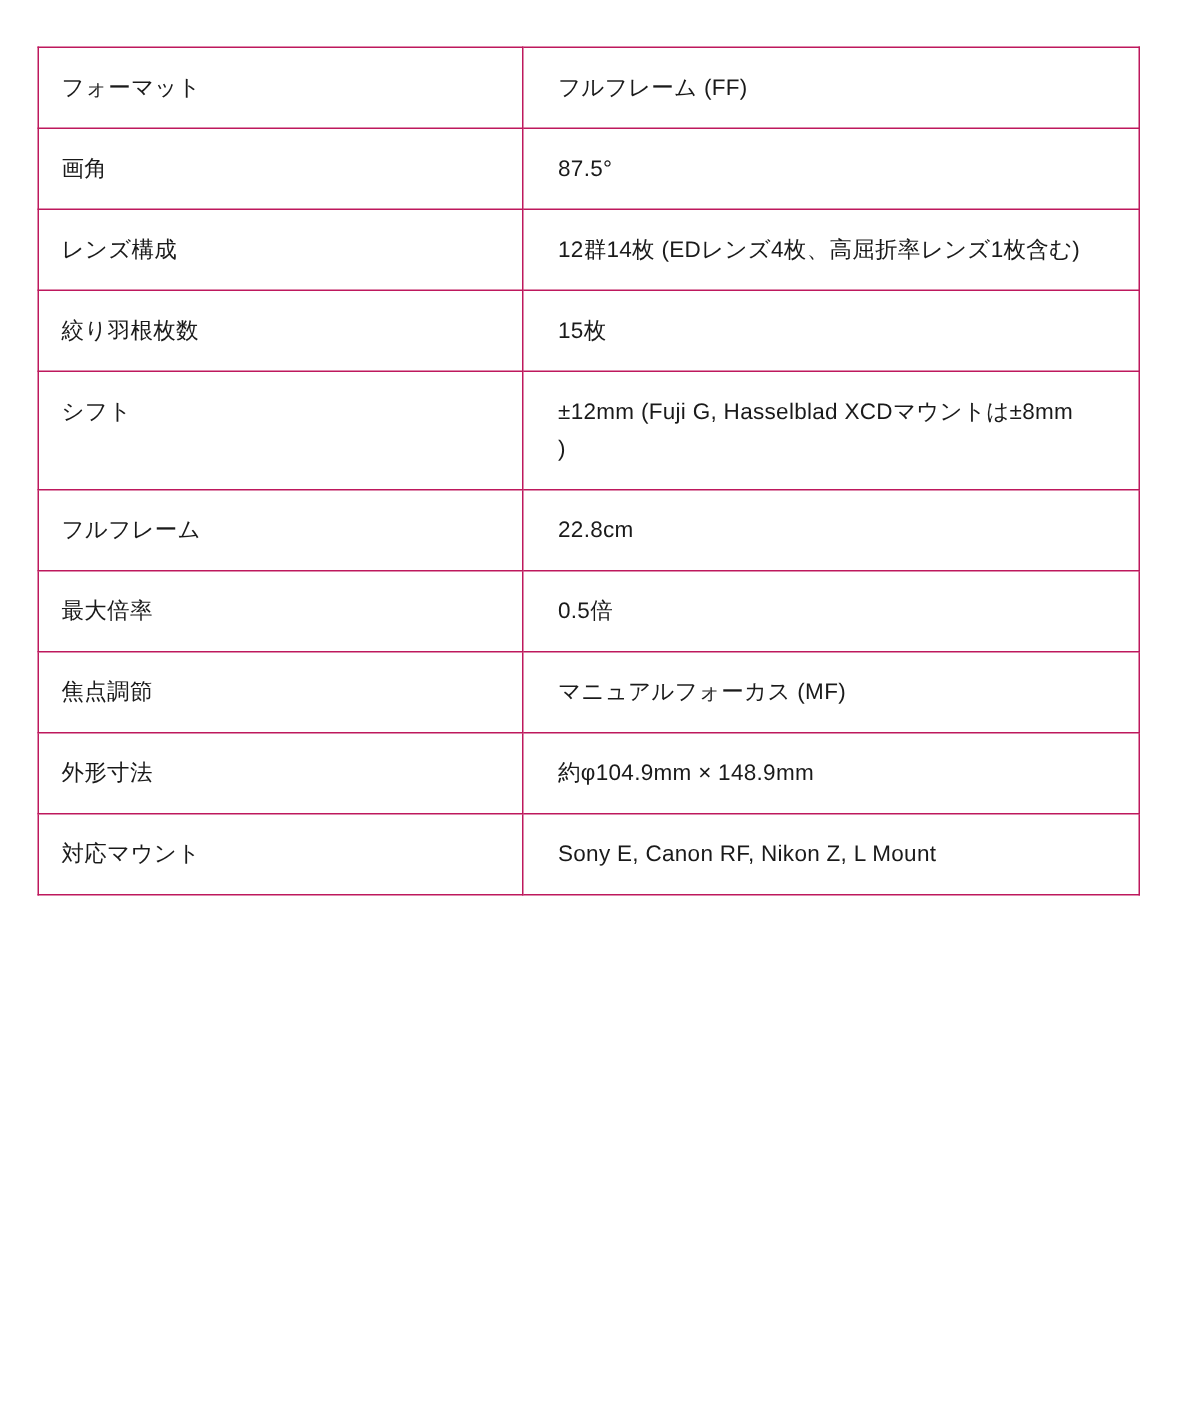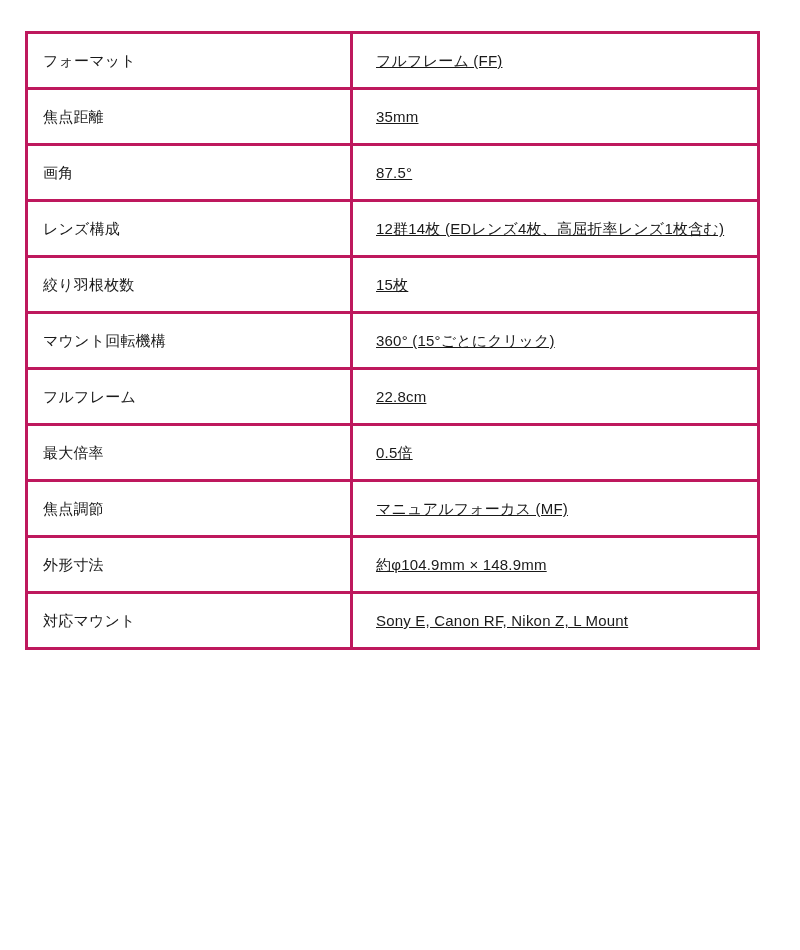--- a/index.html
+++ b/index.html
@@ -19,70 +19,66 @@
   }
   table.spec-table {
     position: absolute;
     left: 25px;
     top: 31px;
     width: 735px;
     border-collapse: collapse;
     table-layout: fixed;
   }
   table.spec-table td {
-    border: 3px solid #be185d;
+    border: 1px solid #be185d;
     font-size: 15px;
     color: #1a1a1a;
     line-height: 25px;
     vertical-align: top;
     font-weight: 400;
     letter-spacing: 0.2px;
   }
   td.spec-label {
     width: 295px;
     padding: 14px 12px 14px 15px;
   }
   td.spec-value {
     padding: 14px 14px 14px 23px;
     white-space: pre-line;
-    text-decoration: underline;
   }
   table.spec-table {
     border-bottom: 1px solid #d2d2d2;
   }
 </style>
 </head>
 <body>
 
 <div class="page">
   <table class="spec-table">
     <tbody>
       <tr>
         <td class="spec-label">フォーマット</td>
         <td class="spec-value">フルフレーム (FF)</td>
       </tr>
       <tr>
-        <td class="spec-label">焦点距離</td>
-        <td class="spec-value">35mm</td>
-      </tr>
-      <tr>
         <td class="spec-label">画角</td>
         <td class="spec-value">87.5°</td>
       </tr>
       <tr>
         <td class="spec-label">レンズ構成</td>
         <td class="spec-value">12群14枚 (EDレンズ4枚、高屈折率レンズ1枚含む)</td>
       </tr>
       <tr>
         <td class="spec-label">絞り羽根枚数</td>
         <td class="spec-value">15枚</td>
       </tr>
       <tr>
-        <td class="spec-label">マウント回転機構</td>
-        <td class="spec-value">360° (15°ごとにクリック)</td>
+        <td class="spec-label">シフト</td>
+        <td class="spec-value">±12mm (Fuji G, Hasselblad XCDマウントは±8mm
+)</td>
       </tr>
       <tr>
         <td class="spec-label">フルフレーム</td>
         <td class="spec-value">22.8cm</td>
       </tr>
       <tr>
         <td class="spec-label">最大倍率</td>
         <td class="spec-value">0.5倍</td>
       </tr>
       <tr>

